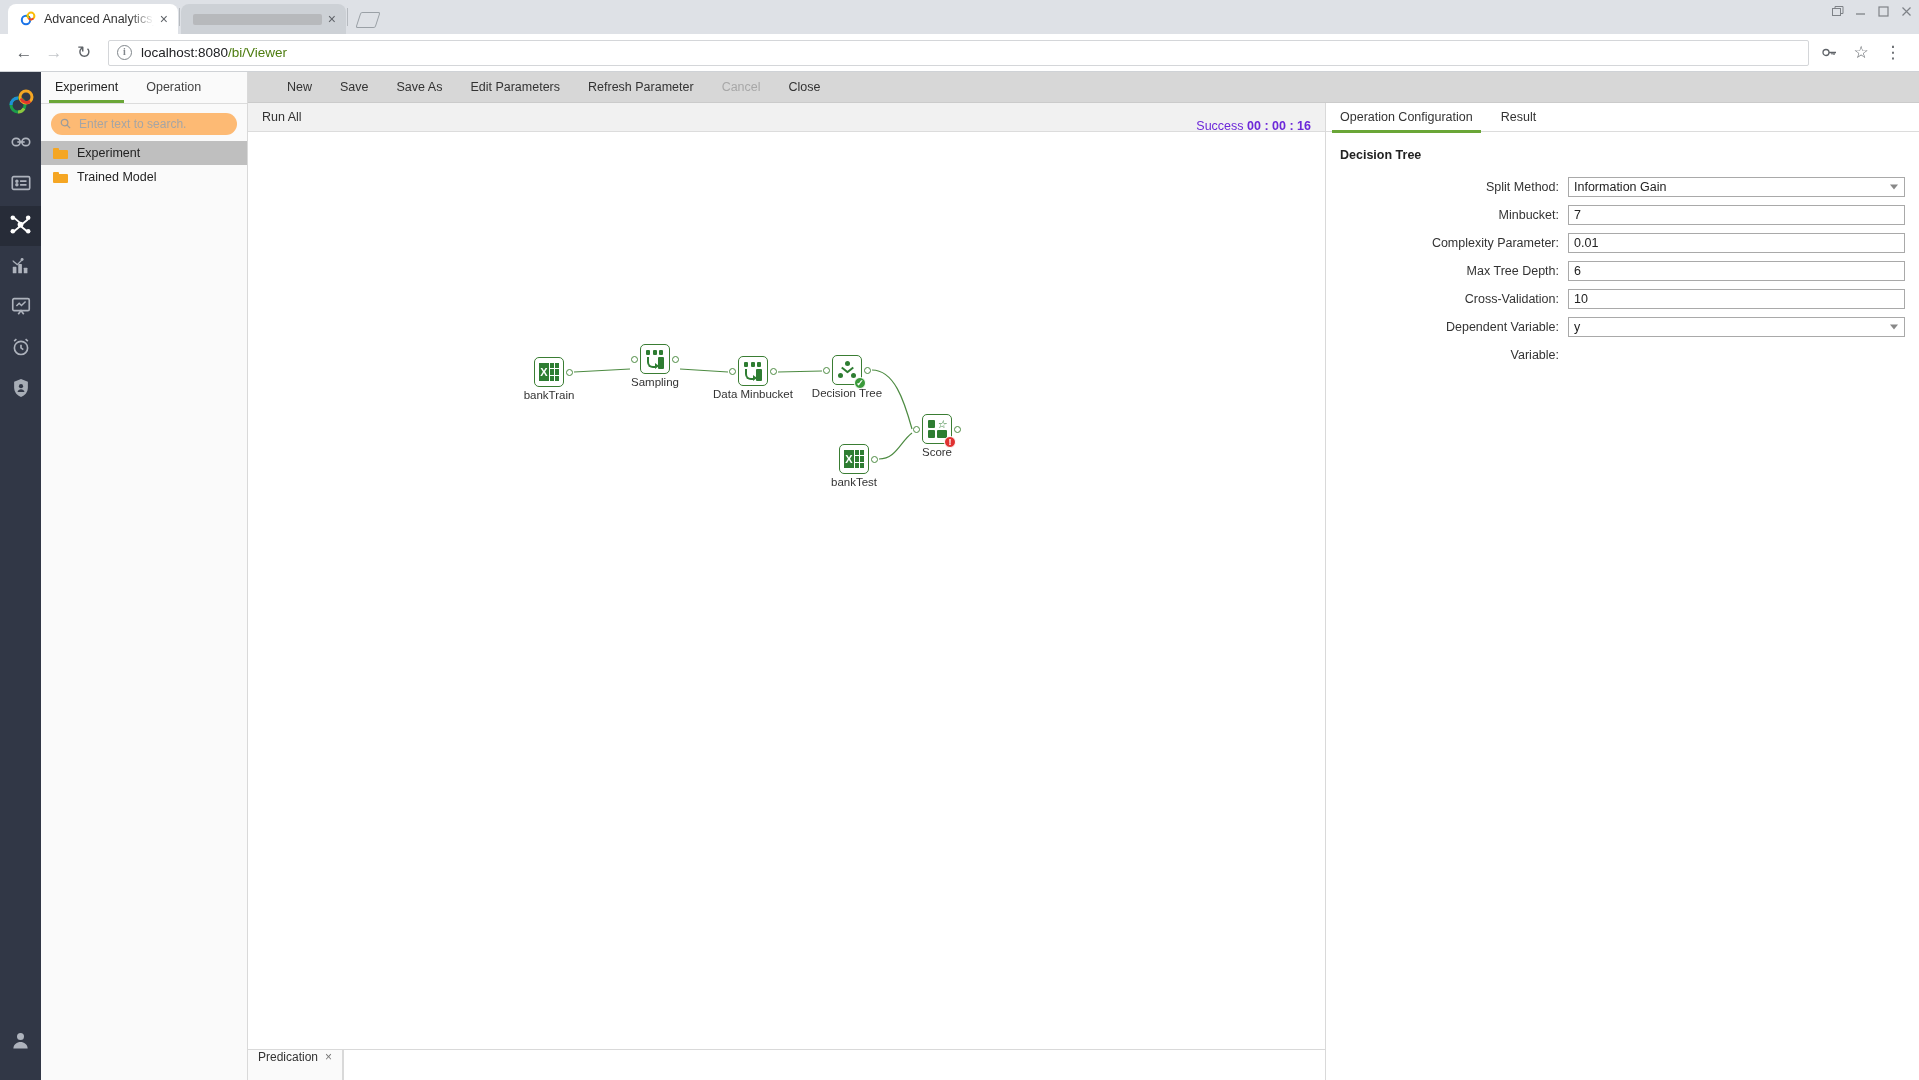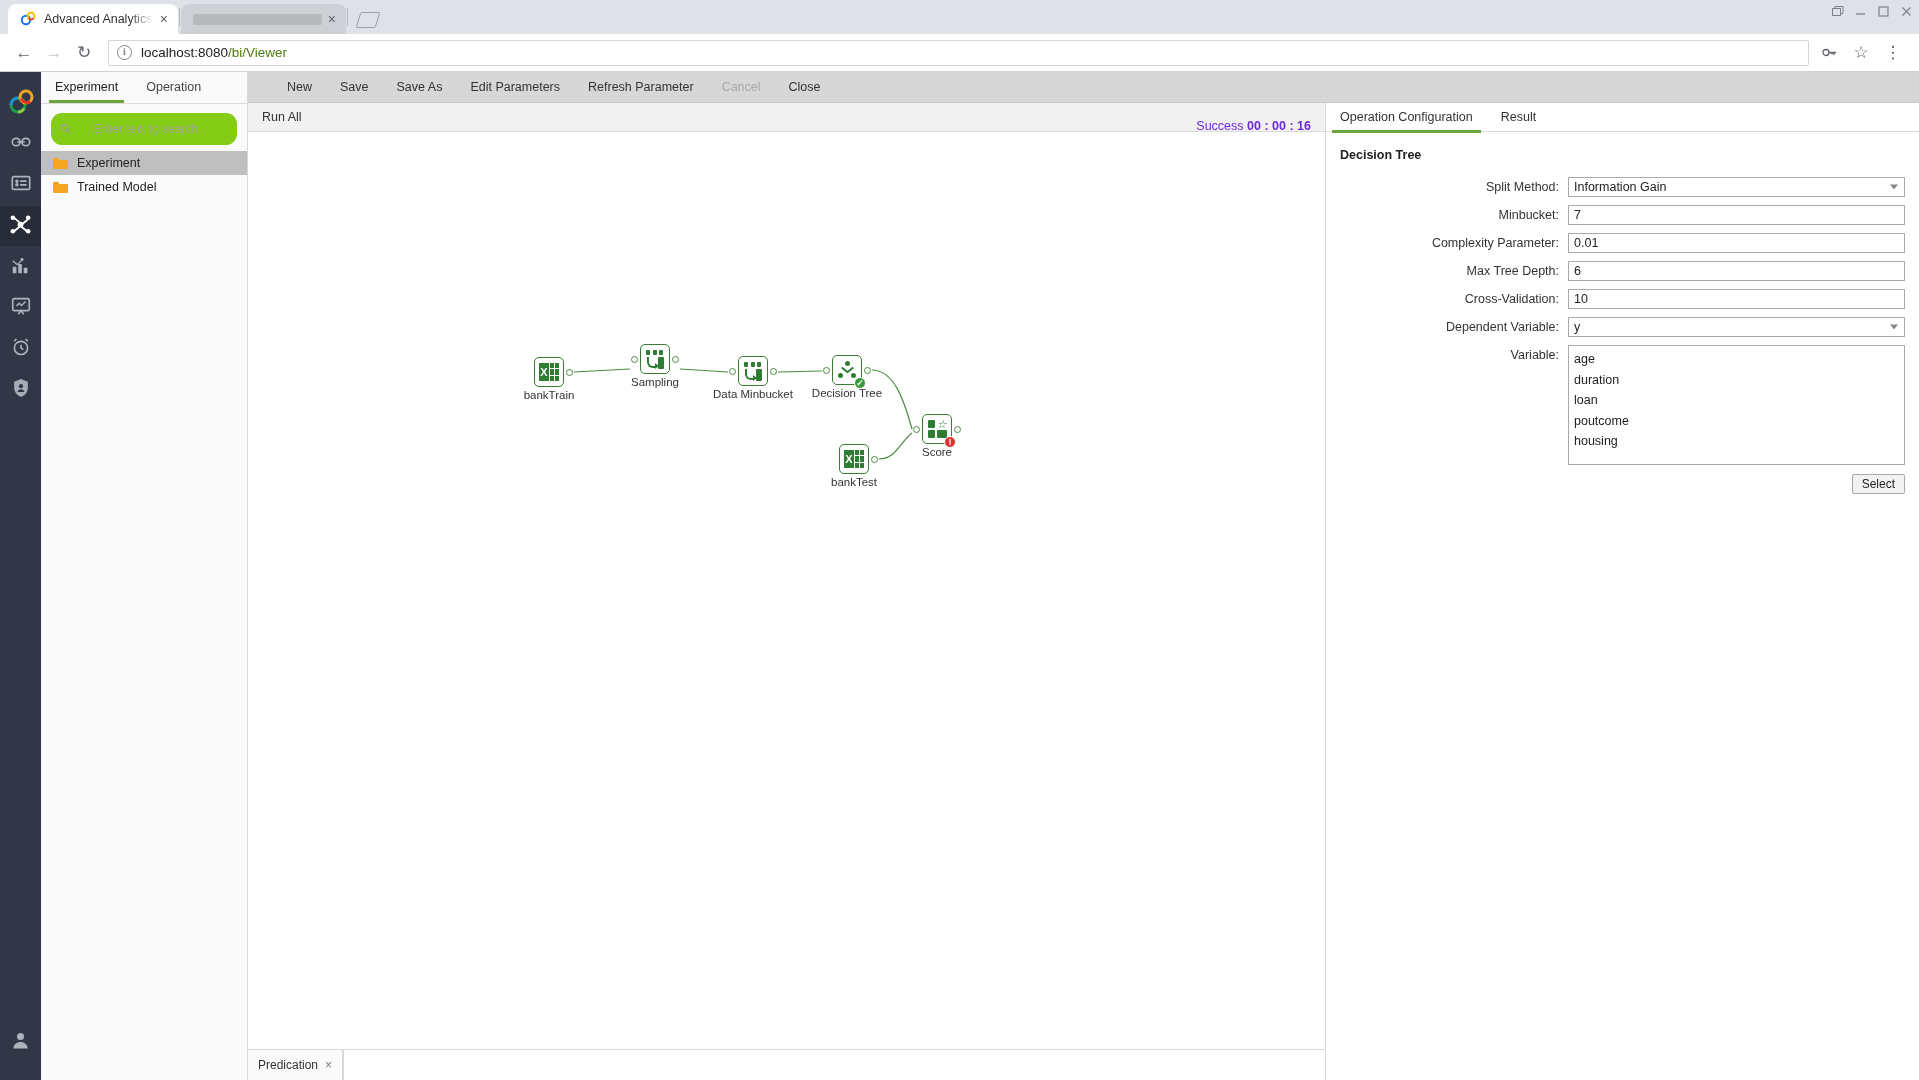--- a/index.html
+++ b/index.html
@@ -103,22 +103,22 @@
     color: #444; position: relative;
   }
   .tree-tab.active { color: #222; }
   .tree-tab.active::after {
     content: ""; position: absolute; left: 8px; right: 8px; bottom: 0;
     height: 3px; background: #6aa637;
   }
   #tree-tabs-underline { height: 1px; background: #dcdcdc; }
   #search-wrap { padding: 9px 10px 6px 10px; }
   #search-box {
-    height: 32px; background: #84cc16; border-radius: 11px;
-    display: flex; align-items: center; padding: 0 9px; gap: 15px;
+    height: 22px; background: #fdba74; border-radius: 11px;
+    display: flex; align-items: center; padding: 0 9px;
   }
   #search-icon { color: #9b9b9b; font-size: 11px; margin-right: 6px; }
   #search-input {
     border: 0; background: transparent; outline: none; width: 100%;
     font-size: 12px; color: #555; font-family: "Liberation Sans", sans-serif;
   }
   #search-input::placeholder { color: #a5a5a5; }
   .tree-row {
     height: 24px; display: flex; align-items: center; padding-left: 12px;
     font-size: 12.5px; color: #222;
@@ -234,21 +234,21 @@
   .gl-tree .er { left: 9px; top: 8px; width: 8px; transform: rotate(-38deg); }
 
   svg#edges { position: absolute; inset: 0; width: 100%; height: 100%; pointer-events: none; }
 
   
   #dock {
     height: 31px; border-top: 1px solid #d9d9d9; background: #fafafa;
     display: flex; align-items: flex-end;
   }
   #dock-tab {
-    display: flex; align-items: center; gap: 7px; padding: 0 10px;
+    display: flex; gap: 7px; padding: 0 10px;
     height: 30px; font-size: 12px; color: #333;
     border-right: 1px solid #d9d9d9; background: #fafafa;
   }
   #dock-tab .x { color: #777; font-size: 12px; }
   #dock-rest { flex: 1 1 auto; height: 30px; border-left: 1px solid #d9d9d9; background:#fff; }
 
   
   #right-pane { width: 593px; flex: 0 0 593px; display: flex; flex-direction: column; background:#fff; }
   #right-tabs { height: 29px; display: flex; border-bottom: 1px solid #dcdcdc; background: #fff; }
   .rt-tab { padding: 0 14px; height: 29px; line-height: 28px; font-size: 12.5px; color: #333; position: relative; }
@@ -672,32 +672,20 @@
             <div class="fctrl">
               <div class="fselect">
                 <span>y</span>
                 <span class="caret"></span>
               </div>
             </div>
           </div>
 
           <div class="frow">
             <div class="flabel">Variable:</div>
-            <div class="fctrl">
-              <div class="flistbox">
-                <div class="opt">age</div>
-                <div class="opt">duration</div>
-                <div class="opt">loan</div>
-                <div class="opt">poutcome</div>
-                <div class="opt">housing</div>
-              </div>
-              <div id="select-row">
-                <button id="select-btn">Select</button>
-              </div>
-            </div>
           </div>
 
         </div>
       </div>
 
     </div>
   </div>
 </div>
 
 </body></html>

